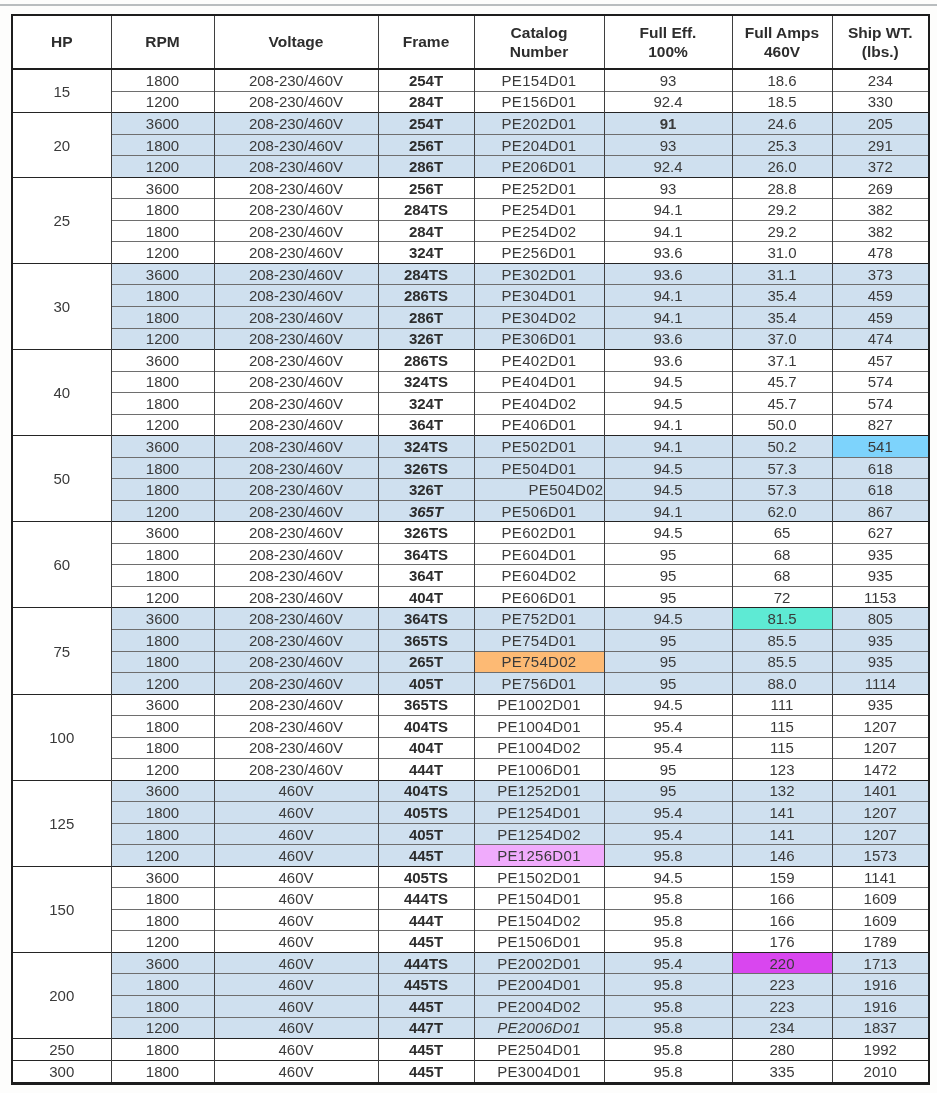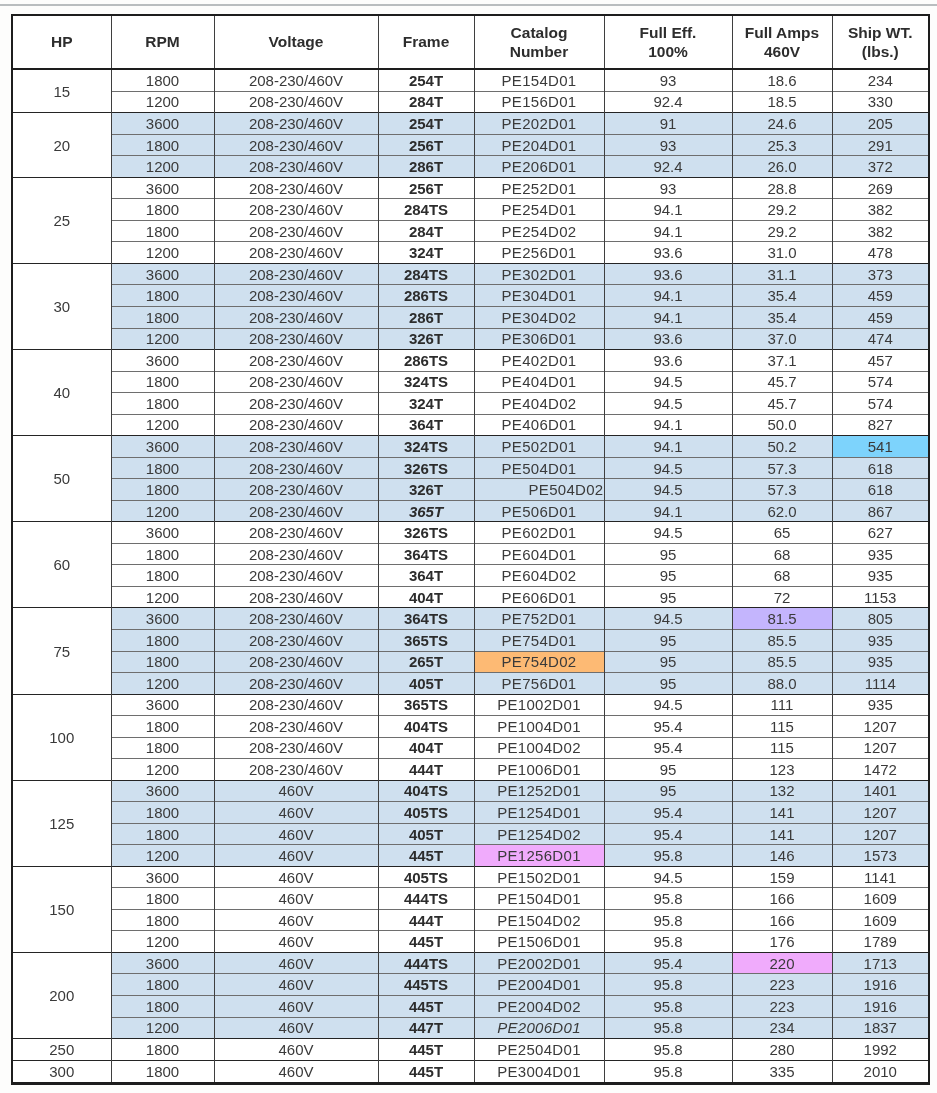--- a/index.html
+++ b/index.html
@@ -130,21 +130,21 @@
           <td class="c-efficiency">92.4</td>
           <td class="c-amps">18.5</td>
           <td class="c-weight">330</td>
         </tr>
         <tr class="group-start">
           <td rowspan="3" class="hp-cell">20</td>
           <td class="c-rpm" style="background: rgb(207, 224, 239);">3600</td>
           <td class="c-voltage" style="background: rgb(207, 224, 239);">208-230/460V</td>
           <td class="c-frame" style="background: rgb(207, 224, 239);">254T</td>
           <td class="c-catalog" style="background: rgb(207, 224, 239);">PE202D01</td>
-          <td class="c-efficiency" style="background: rgb(207, 224, 239);">91</td>
+          <td class="c-efficiency" style="background: rgb(207, 224, 239); font-weight: bold;">91</td>
           <td class="c-amps" style="background: rgb(207, 224, 239);">24.6</td>
           <td class="c-weight" style="background: rgb(207, 224, 239);">205</td>
         </tr>
         <tr class="group-inner">
           <td class="c-rpm" style="background: rgb(207, 224, 239);">1800</td>
           <td class="c-voltage" style="background: rgb(207, 224, 239);">208-230/460V</td>
           <td class="c-frame" style="background: rgb(207, 224, 239);">256T</td>
           <td class="c-catalog" style="background: rgb(207, 224, 239);">PE204D01</td>
           <td class="c-efficiency" style="background: rgb(207, 224, 239);">93</td>
           <td class="c-amps" style="background: rgb(207, 224, 239);">25.3</td>
@@ -344,21 +344,21 @@
           <td class="c-amps">72</td>
           <td class="c-weight">1153</td>
         </tr>
         <tr class="group-start">
           <td rowspan="4" class="hp-cell">75</td>
           <td class="c-rpm" style="background: rgb(207, 224, 239);">3600</td>
           <td class="c-voltage" style="background: rgb(207, 224, 239);">208-230/460V</td>
           <td class="c-frame" style="background: rgb(207, 224, 239);">364TS</td>
           <td class="c-catalog" style="background: rgb(207, 224, 239);">PE752D01</td>
           <td class="c-efficiency" style="background: rgb(207, 224, 239);">94.5</td>
-          <td class="c-amps" style="background: #c4b5fd;">81.5</td>
+          <td class="c-amps" style="background: #5eead4;">81.5</td>
           <td class="c-weight" style="background: rgb(207, 224, 239);">805</td>
         </tr>
         <tr class="group-inner">
           <td class="c-rpm" style="background: rgb(207, 224, 239);">1800</td>
           <td class="c-voltage" style="background: rgb(207, 224, 239);">208-230/460V</td>
           <td class="c-frame" style="background: rgb(207, 224, 239);">365TS</td>
           <td class="c-catalog" style="background: rgb(207, 224, 239);">PE754D01</td>
           <td class="c-efficiency" style="background: rgb(207, 224, 239);">95</td>
           <td class="c-amps" style="background: rgb(207, 224, 239);">85.5</td>
           <td class="c-weight" style="background: rgb(207, 224, 239);">935</td>
@@ -492,21 +492,21 @@
           <td class="c-amps">176</td>
           <td class="c-weight">1789</td>
         </tr>
         <tr class="group-start">
           <td rowspan="4" class="hp-cell">200</td>
           <td class="c-rpm" style="background: rgb(207, 224, 239);">3600</td>
           <td class="c-voltage" style="background: rgb(207, 224, 239);">460V</td>
           <td class="c-frame" style="background: rgb(207, 224, 239);">444TS</td>
           <td class="c-catalog" style="background: rgb(207, 224, 239);">PE2002D01</td>
           <td class="c-efficiency" style="background: rgb(207, 224, 239);">95.4</td>
-          <td class="c-amps" style="background: #f0abfc;">220</td>
+          <td class="c-amps" style="background: #d946ef;">220</td>
           <td class="c-weight" style="background: rgb(207, 224, 239);">1713</td>
         </tr>
         <tr class="group-inner">
           <td class="c-rpm" style="background: rgb(207, 224, 239);">1800</td>
           <td class="c-voltage" style="background: rgb(207, 224, 239);">460V</td>
           <td class="c-frame" style="background: rgb(207, 224, 239);">445TS</td>
           <td class="c-catalog" style="background: rgb(207, 224, 239);">PE2004D01</td>
           <td class="c-efficiency" style="background: rgb(207, 224, 239);">95.8</td>
           <td class="c-amps" style="background: rgb(207, 224, 239);">223</td>
           <td class="c-weight" style="background: rgb(207, 224, 239);">1916</td>

